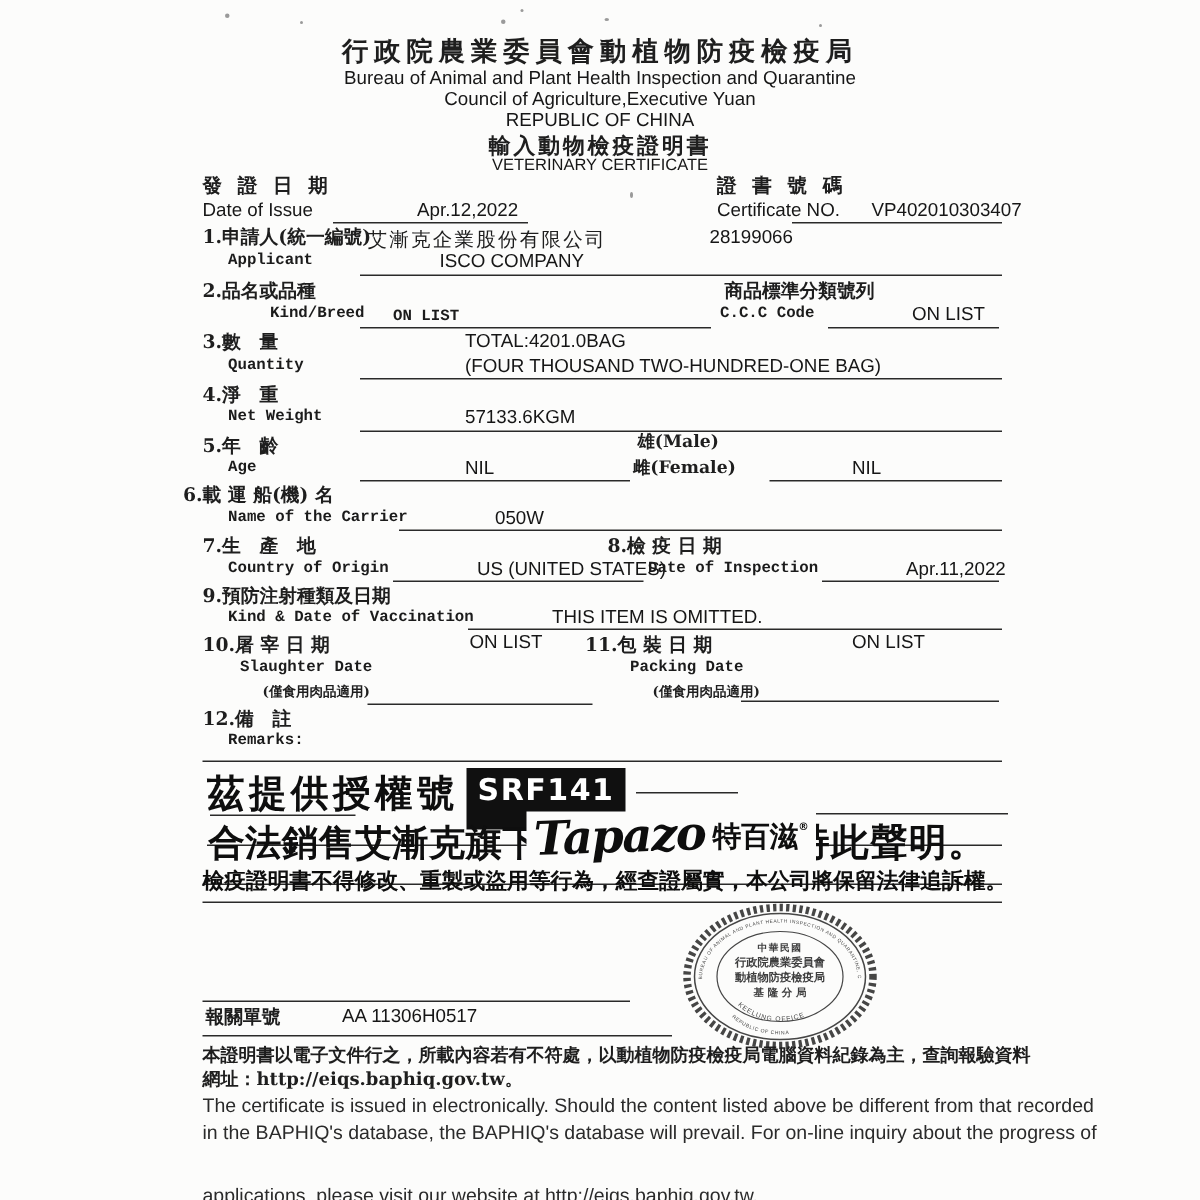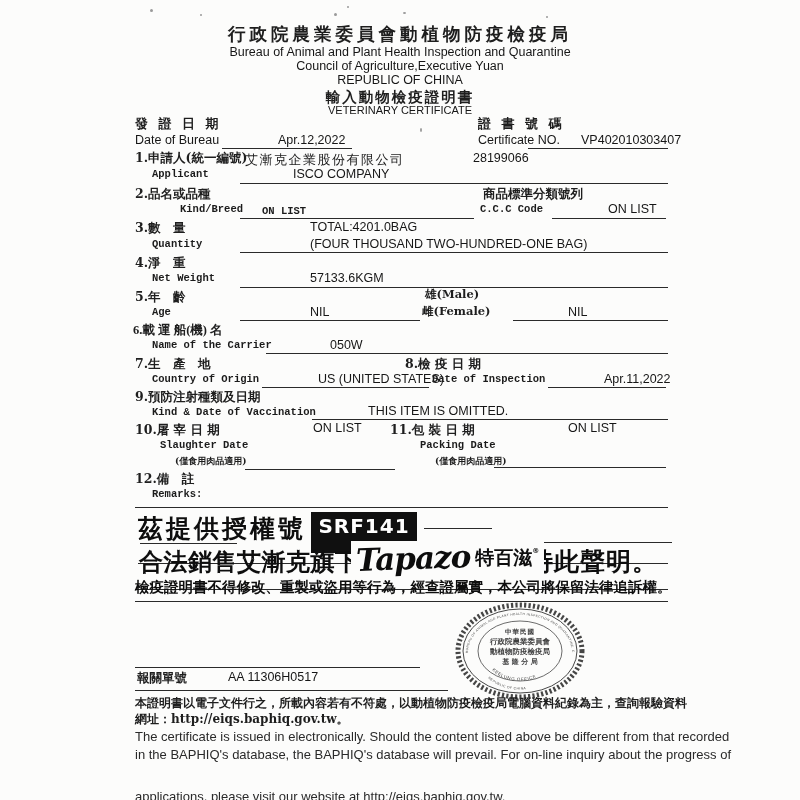--- a/index.html
+++ b/index.html
@@ -39,21 +39,21 @@
   <div class="speck" style="left:420px;top:128px;width:2px;height:4px;"></div>
 
   <div class="abs ctr zh zhb" style="top:22px;font-size:17.5px;letter-spacing:4px;">行政院農業委員會動植物防疫檢疫局</div>
   <div class="abs ctr sans" style="top:59px;font-size:12.5px;">Council of Agriculture,Executive Yuan</div>
   <div class="abs ctr sans" style="top:45px;font-size:12.5px;">Bureau of Animal and Plant Health Inspection and Quarantine</div>
   <div class="abs ctr sans" style="top:73px;font-size:12.5px;">REPUBLIC OF CHINA</div>
   <div class="abs ctr zh zhb" style="top:88px;font-size:14.5px;letter-spacing:2px;">輸入動物檢疫證明書</div>
   <div class="abs ctr sans" style="top:104px;font-size:11px;">VETERINARY CERTIFICATE</div>
 
   <div class="abs zh zhb" style="left:135px;top:115px;font-size:13px;letter-spacing:3px;">發 證 日 期</div>
-  <div class="abs sans" style="left:135px;top:133px;font-size:12.5px;">Date of Bureau</div>
+  <div class="abs sans" style="left:135px;top:133px;font-size:12.5px;">Date of Issue</div>
   <div class="abs sans val" style="left:230px;top:133px;">Apr.12,2022</div>
   <div class="rule" style="left:222px;top:148px;width:130px;"></div>
 
   <div class="abs zh zhb" style="left:478px;top:115px;font-size:13px;letter-spacing:3px;">證 書 號 碼</div>
   <div class="abs sans" style="left:478px;top:133px;font-size:12.5px;">Certificate NO.</div>
   <div class="abs sans val" style="left:533px;top:133px;">VP402010303407</div>
   <div class="rule" style="left:528px;top:148px;width:140px;"></div>
 
   <div class="abs zh itemzh" style="left:135px;top:150px;">1.申請人(統一編號)</div>
   <div class="abs zh" style="left:245px;top:151px;font-size:13px;letter-spacing:1.5px;">艾漸克企業股份有限公司</div>
@@ -84,21 +84,21 @@
 
   <div class="abs zh itemzh" style="left:135px;top:289px;">5.年　齡</div>
   <div class="abs zh zhb" style="left:425px;top:287px;font-size:11.5px;">雄(Male)</div>
   <div class="abs mono" style="left:152px;top:306px;">Age</div>
   <div class="abs sans val" style="left:262px;top:305px;">NIL</div>
   <div class="rule" style="left:240px;top:320px;width:180px;"></div>
   <div class="abs zh zhb" style="left:422px;top:304px;font-size:11.5px;">雌(Female)</div>
   <div class="abs sans val" style="left:520px;top:305px;">NIL</div>
   <div class="rule" style="left:513px;top:320px;width:155px;"></div>
 
-  <div class="abs zh itemzh" style="left:133px;top:322px;font-family:Liberation Serif, serif;">6.載 運 船(機) 名</div>
+  <div class="abs zh itemzh" style="left:122px;top:322px;">6.載 運 船(機) 名</div>
   <div class="abs mono" style="left:152px;top:339px;">Name of the Carrier</div>
   <div class="abs sans val" style="left:282px;top:338px;">050W</div>
   <div class="rule" style="left:266px;top:353px;width:402px;"></div>
 
   <div class="abs zh itemzh" style="left:135px;top:356px;">7.生　產　地</div>
   <div class="abs zh itemzh" style="left:405px;top:356px;">8.檢 疫 日 期</div>
   <div class="abs mono" style="left:152px;top:373px;">Country of Origin</div>
   <div class="abs sans val" style="left:270px;top:372px;">US (UNITED STATES)</div>
   <div class="rule" style="left:262px;top:387px;width:167px;"></div>
   <div class="abs mono" style="left:432px;top:373px;">Date of Inspection</div>

